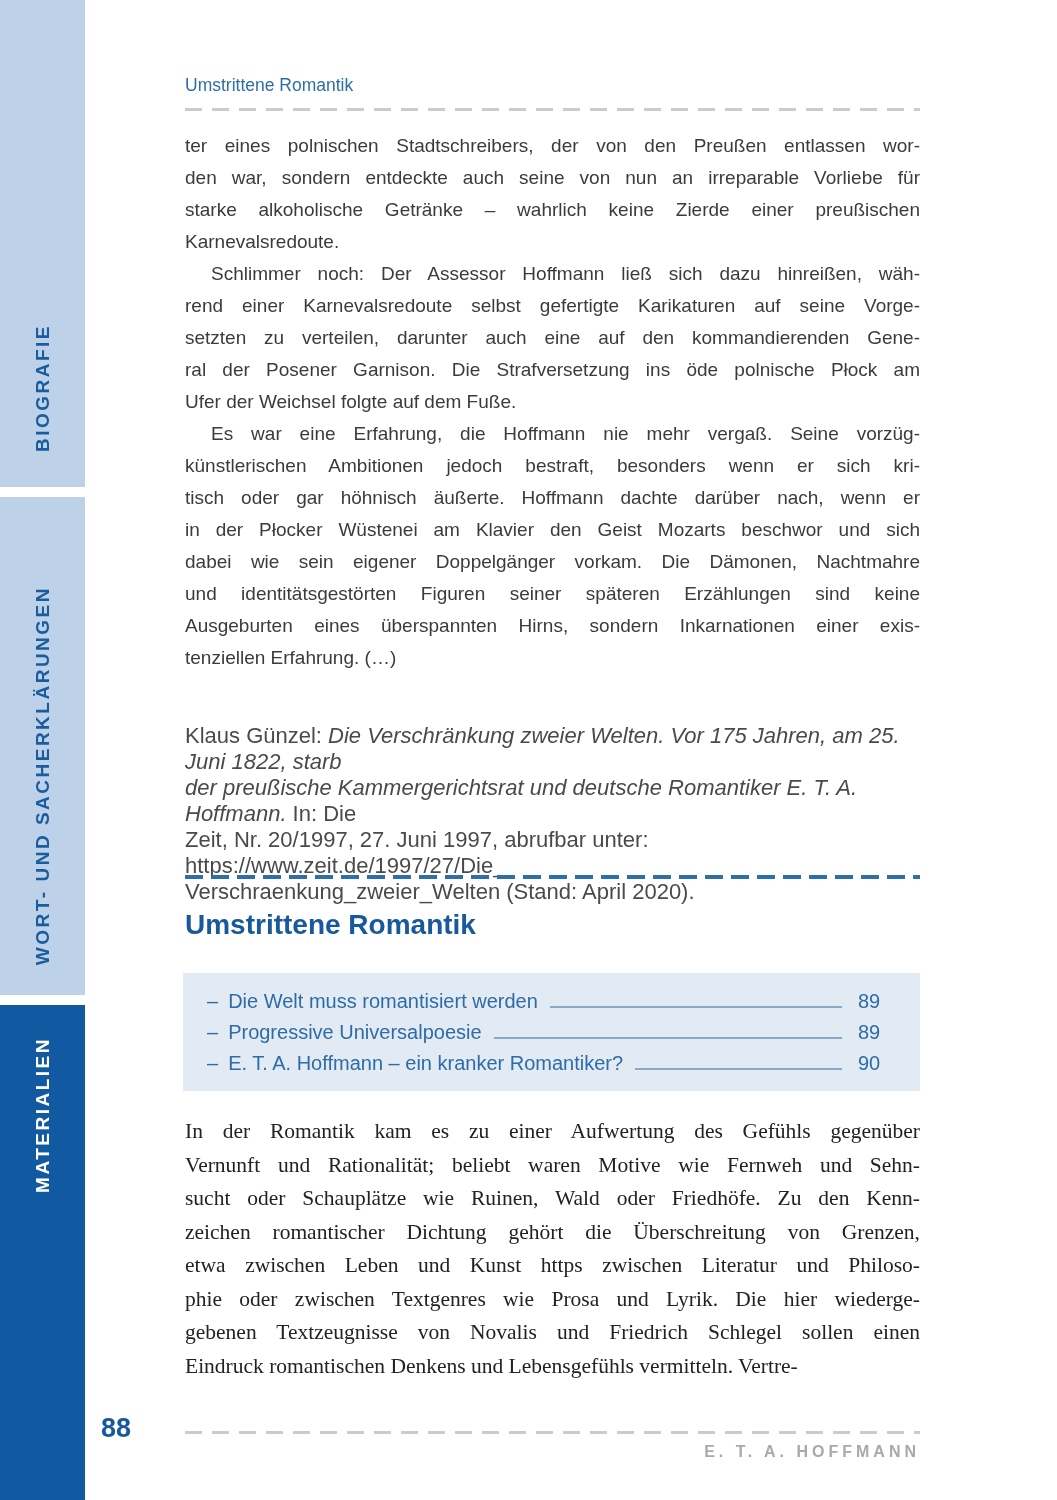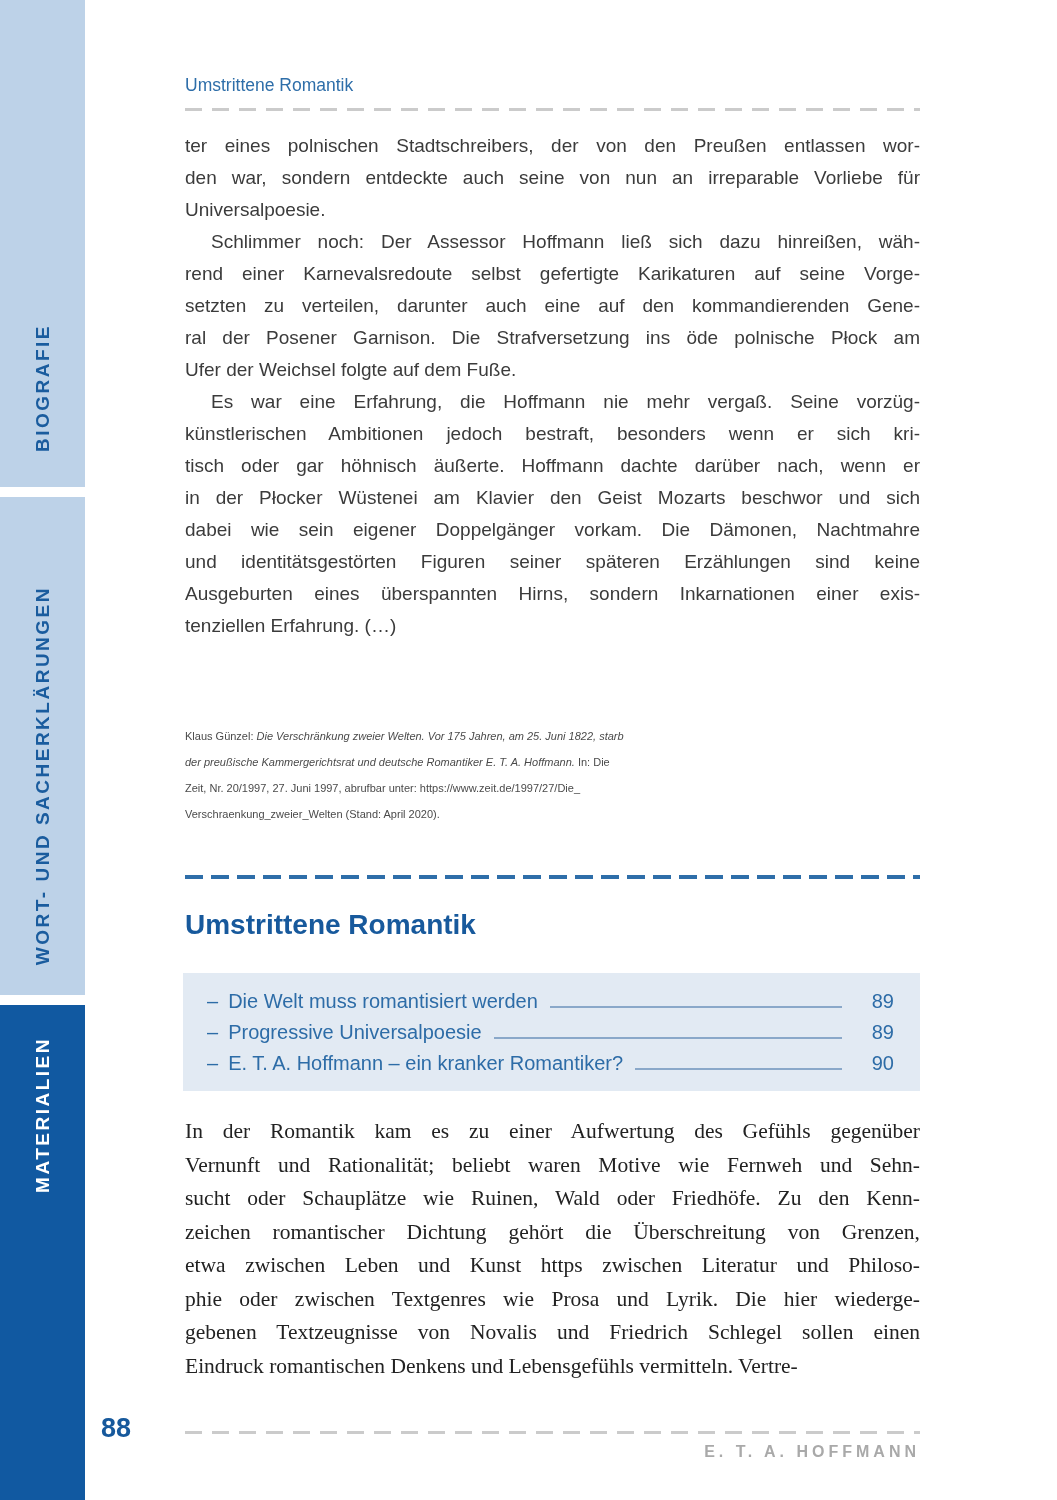--- a/index.html
+++ b/index.html
@@ -48,32 +48,32 @@
   .dash-blue{position:absolute;left:0;top:855px;width:735px;height:4px;
     background:repeating-linear-gradient(to right,var(--head-blue) 0 18px,transparent 18px 26px);}
   
   .excerpt{position:absolute;top:110px;left:0;width:735px;
     font-size:19px;line-height:32px;color:var(--body-text);}
   .xline{text-align:justify;text-align-last:justify;}
   .xline.last{text-align-last:left;}
   .xline.indent{text-indent:26px;}
   
   .citation{position:absolute;top:703px;left:0;width:735px;
-    font-size:11px;line-height:26px;color:var(--cite-text);}
+    font-size:22px;line-height:26px;color:var(--cite-text);}
   .citation em{font-style:italic;}
   
   .section-title{position:absolute;top:889px;left:0;
     font-size:28px;font-weight:bold;color:var(--title-blue);}
   .toc-box{position:absolute;top:953px;left:-2px;width:737px;box-sizing:border-box;
     background:var(--toc-bg);padding:13px 26px 12px 24px;}
   .toc-row{display:flex;align-items:baseline;color:var(--toc-text);
     font-size:20px;line-height:31px;}
   .toc-dash{margin-right:10px;}
   .toc-leader{flex:1;border-bottom:2px solid var(--leader);margin:0 16px 6px 12px;}
-  .toc-page{width:36px;text-align:right;}
+  .toc-page{width:36px;text-align:left;}
   
   .intro{position:absolute;top:1095px;left:0;width:735px;
     font-family:"Liberation Serif",serif;font-size:21.5px;line-height:33.5px;color:var(--serif-text);}
   .iline{text-align:justify;text-align-last:justify;}
   .iline.last{text-align-last:left;}
   
   .footer-page-num{position:absolute;left:101px;top:1413px;
     font-size:27px;font-weight:bold;color:var(--title-blue);}
   .footer-book{position:absolute;top:1423px;right:0;
     font-size:16px;font-weight:bold;letter-spacing:4px;color:var(--footer-gray);text-align:center;}
@@ -94,21 +94,22 @@
   </div>
 
   <div class="content">
 
     <div class="running-head">Umstrittene Romantik</div>
     <div class="dash dash-head"></div>
 
     <div class="excerpt" id="excerpt">
         <div class="xline">ter eines polnischen Stadtschreibers, der von den Preußen entlassen wor-</div>
         <div class="xline">den war, sondern entdeckte auch seine von nun an irreparable Vorliebe für</div>
-        <div class="xline last">Universalpoesie.</div>
+        <div class="xline">starke alkoholische Getränke – wahrlich keine Zierde einer preußischen</div>
+        <div class="xline last">Karnevalsredoute.</div>
         <div class="xline indent">Schlimmer noch: Der Assessor Hoffmann ließ sich dazu hinreißen, wäh-</div>
         <div class="xline">rend einer Karnevalsredoute selbst gefertigte Karikaturen auf seine Vorge-</div>
         <div class="xline">setzten zu verteilen, darunter auch eine auf den kommandierenden Gene-</div>
         <div class="xline">ral der Posener Garnison. Die Strafversetzung ins öde polnische Płock am</div>
         <div class="xline last">Ufer der Weichsel folgte auf dem Fuße.</div>
         <div class="xline indent">Es war eine Erfahrung, die Hoffmann nie mehr vergaß. Seine vorzüg-</div>
         <div class="xline">künstlerischen Ambitionen jedoch bestraft, besonders wenn er sich kri-</div>
         <div class="xline">tisch oder gar höhnisch äußerte. Hoffmann dachte darüber nach, wenn er</div>
         <div class="xline">in der Płocker Wüstenei am Klavier den Geist Mozarts beschwor und sich</div>
         <div class="xline">dabei wie sein eigener Doppelgänger vorkam. Die Dämonen, Nachtmahre</div>

